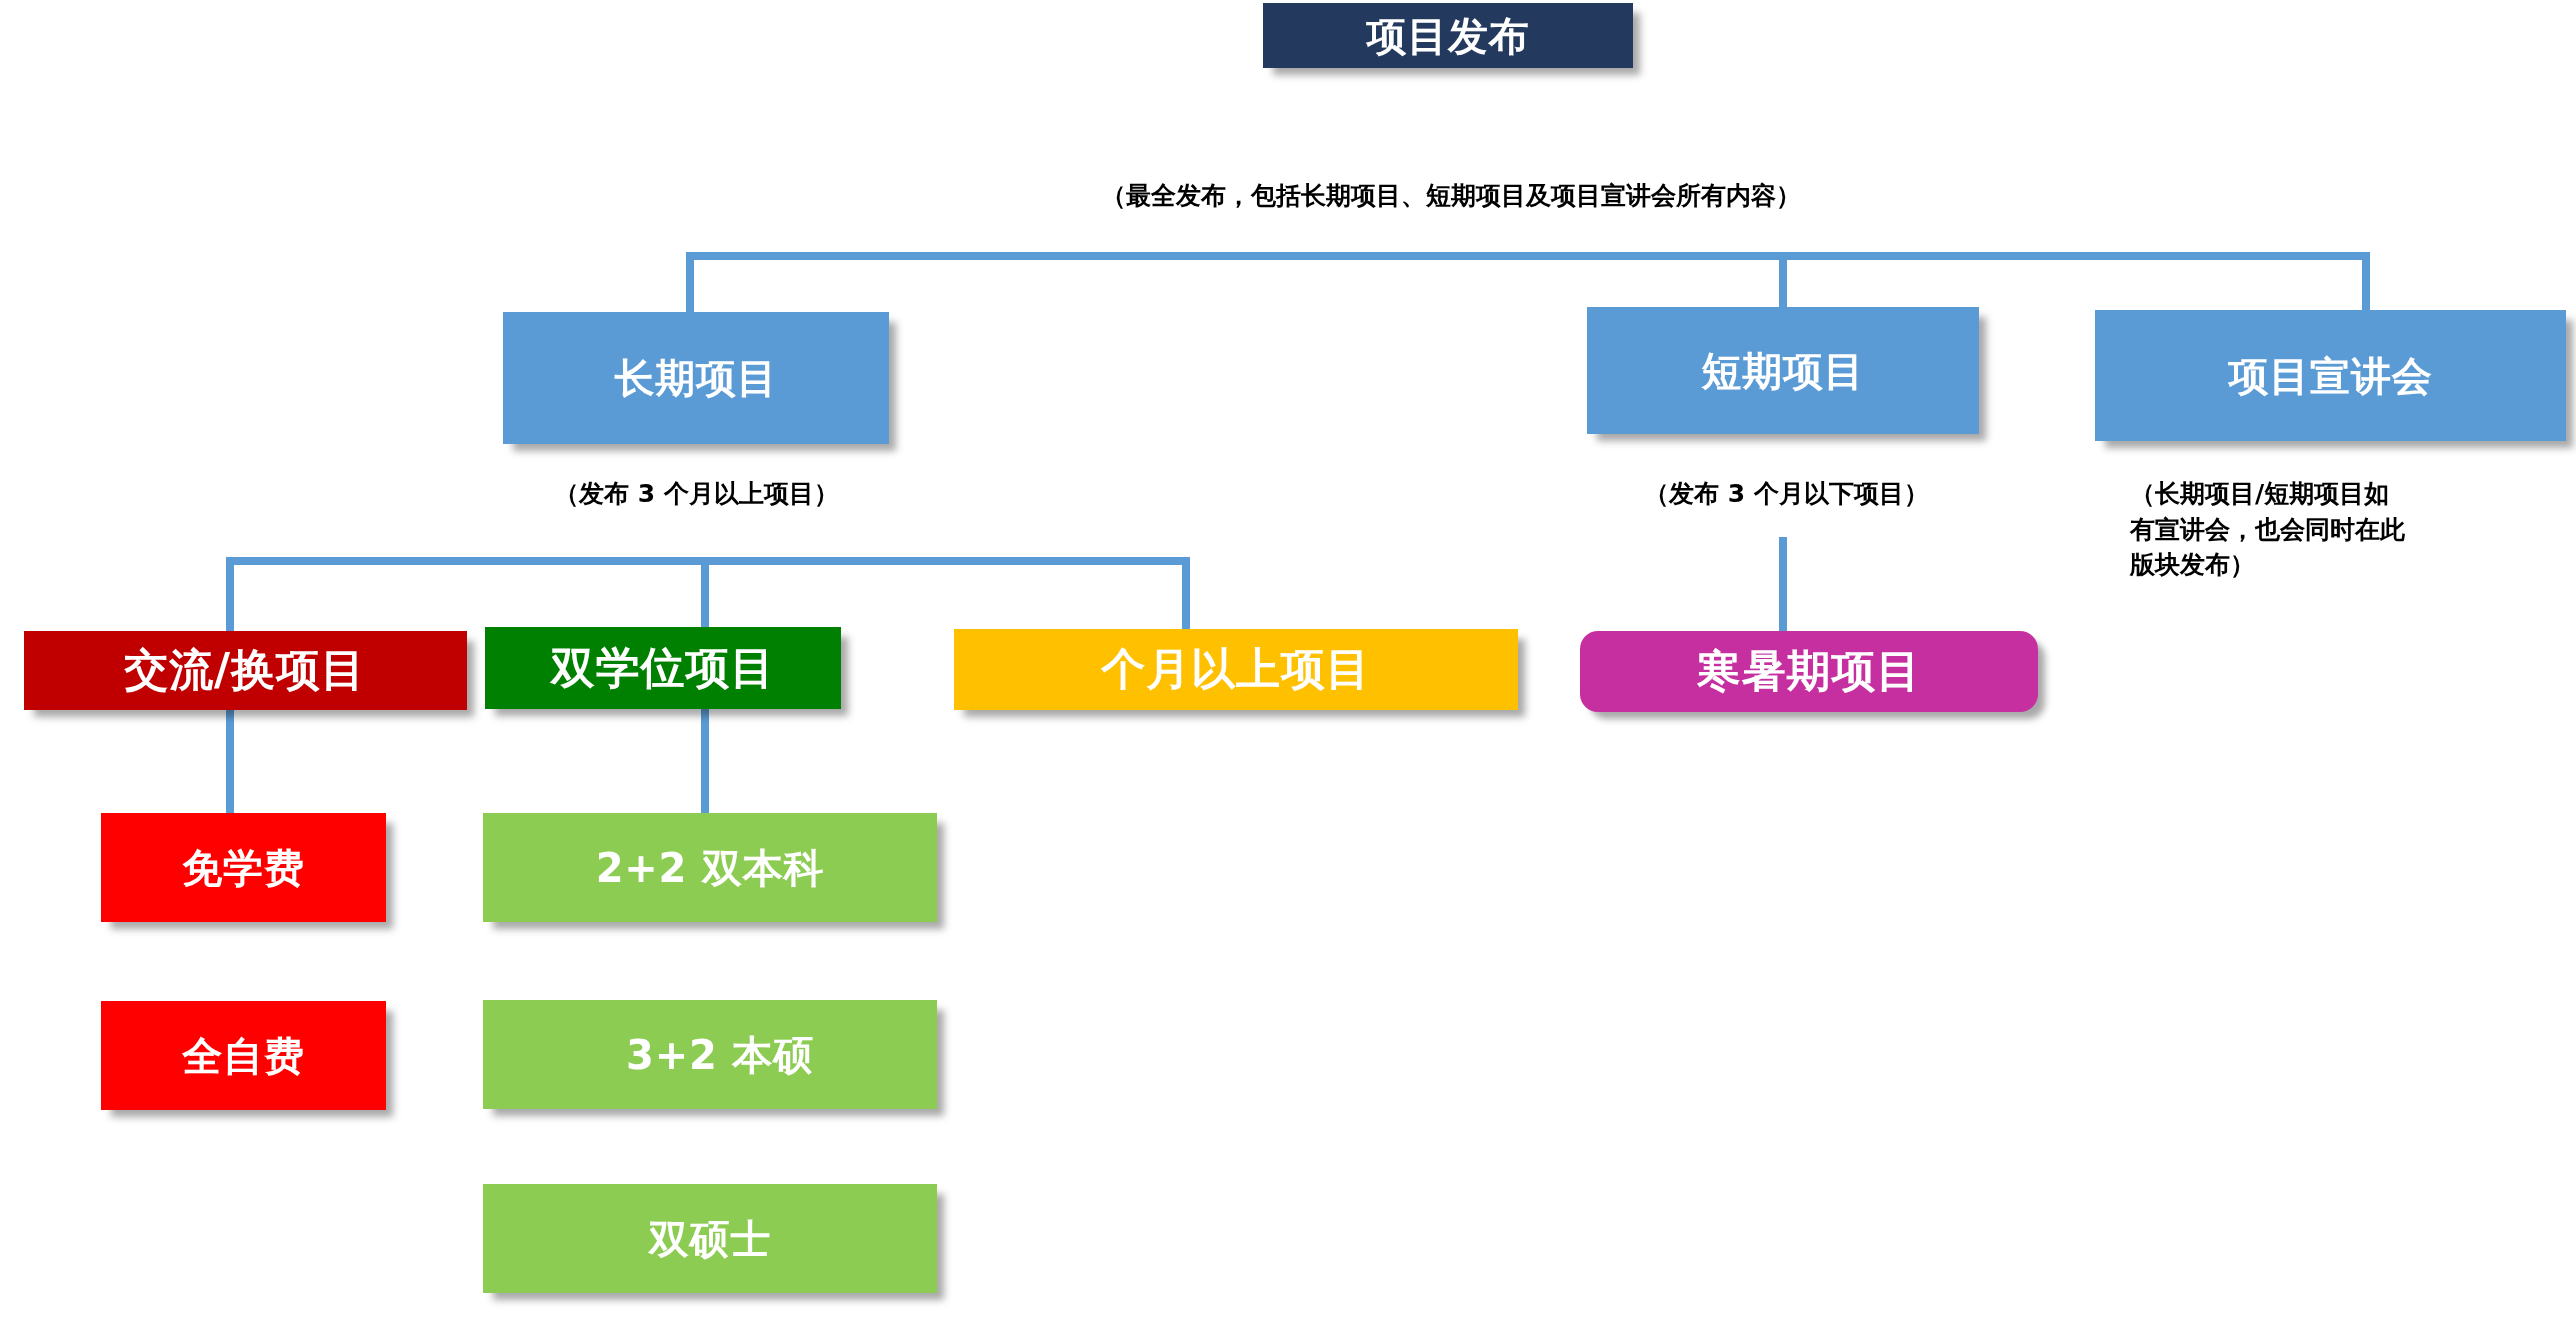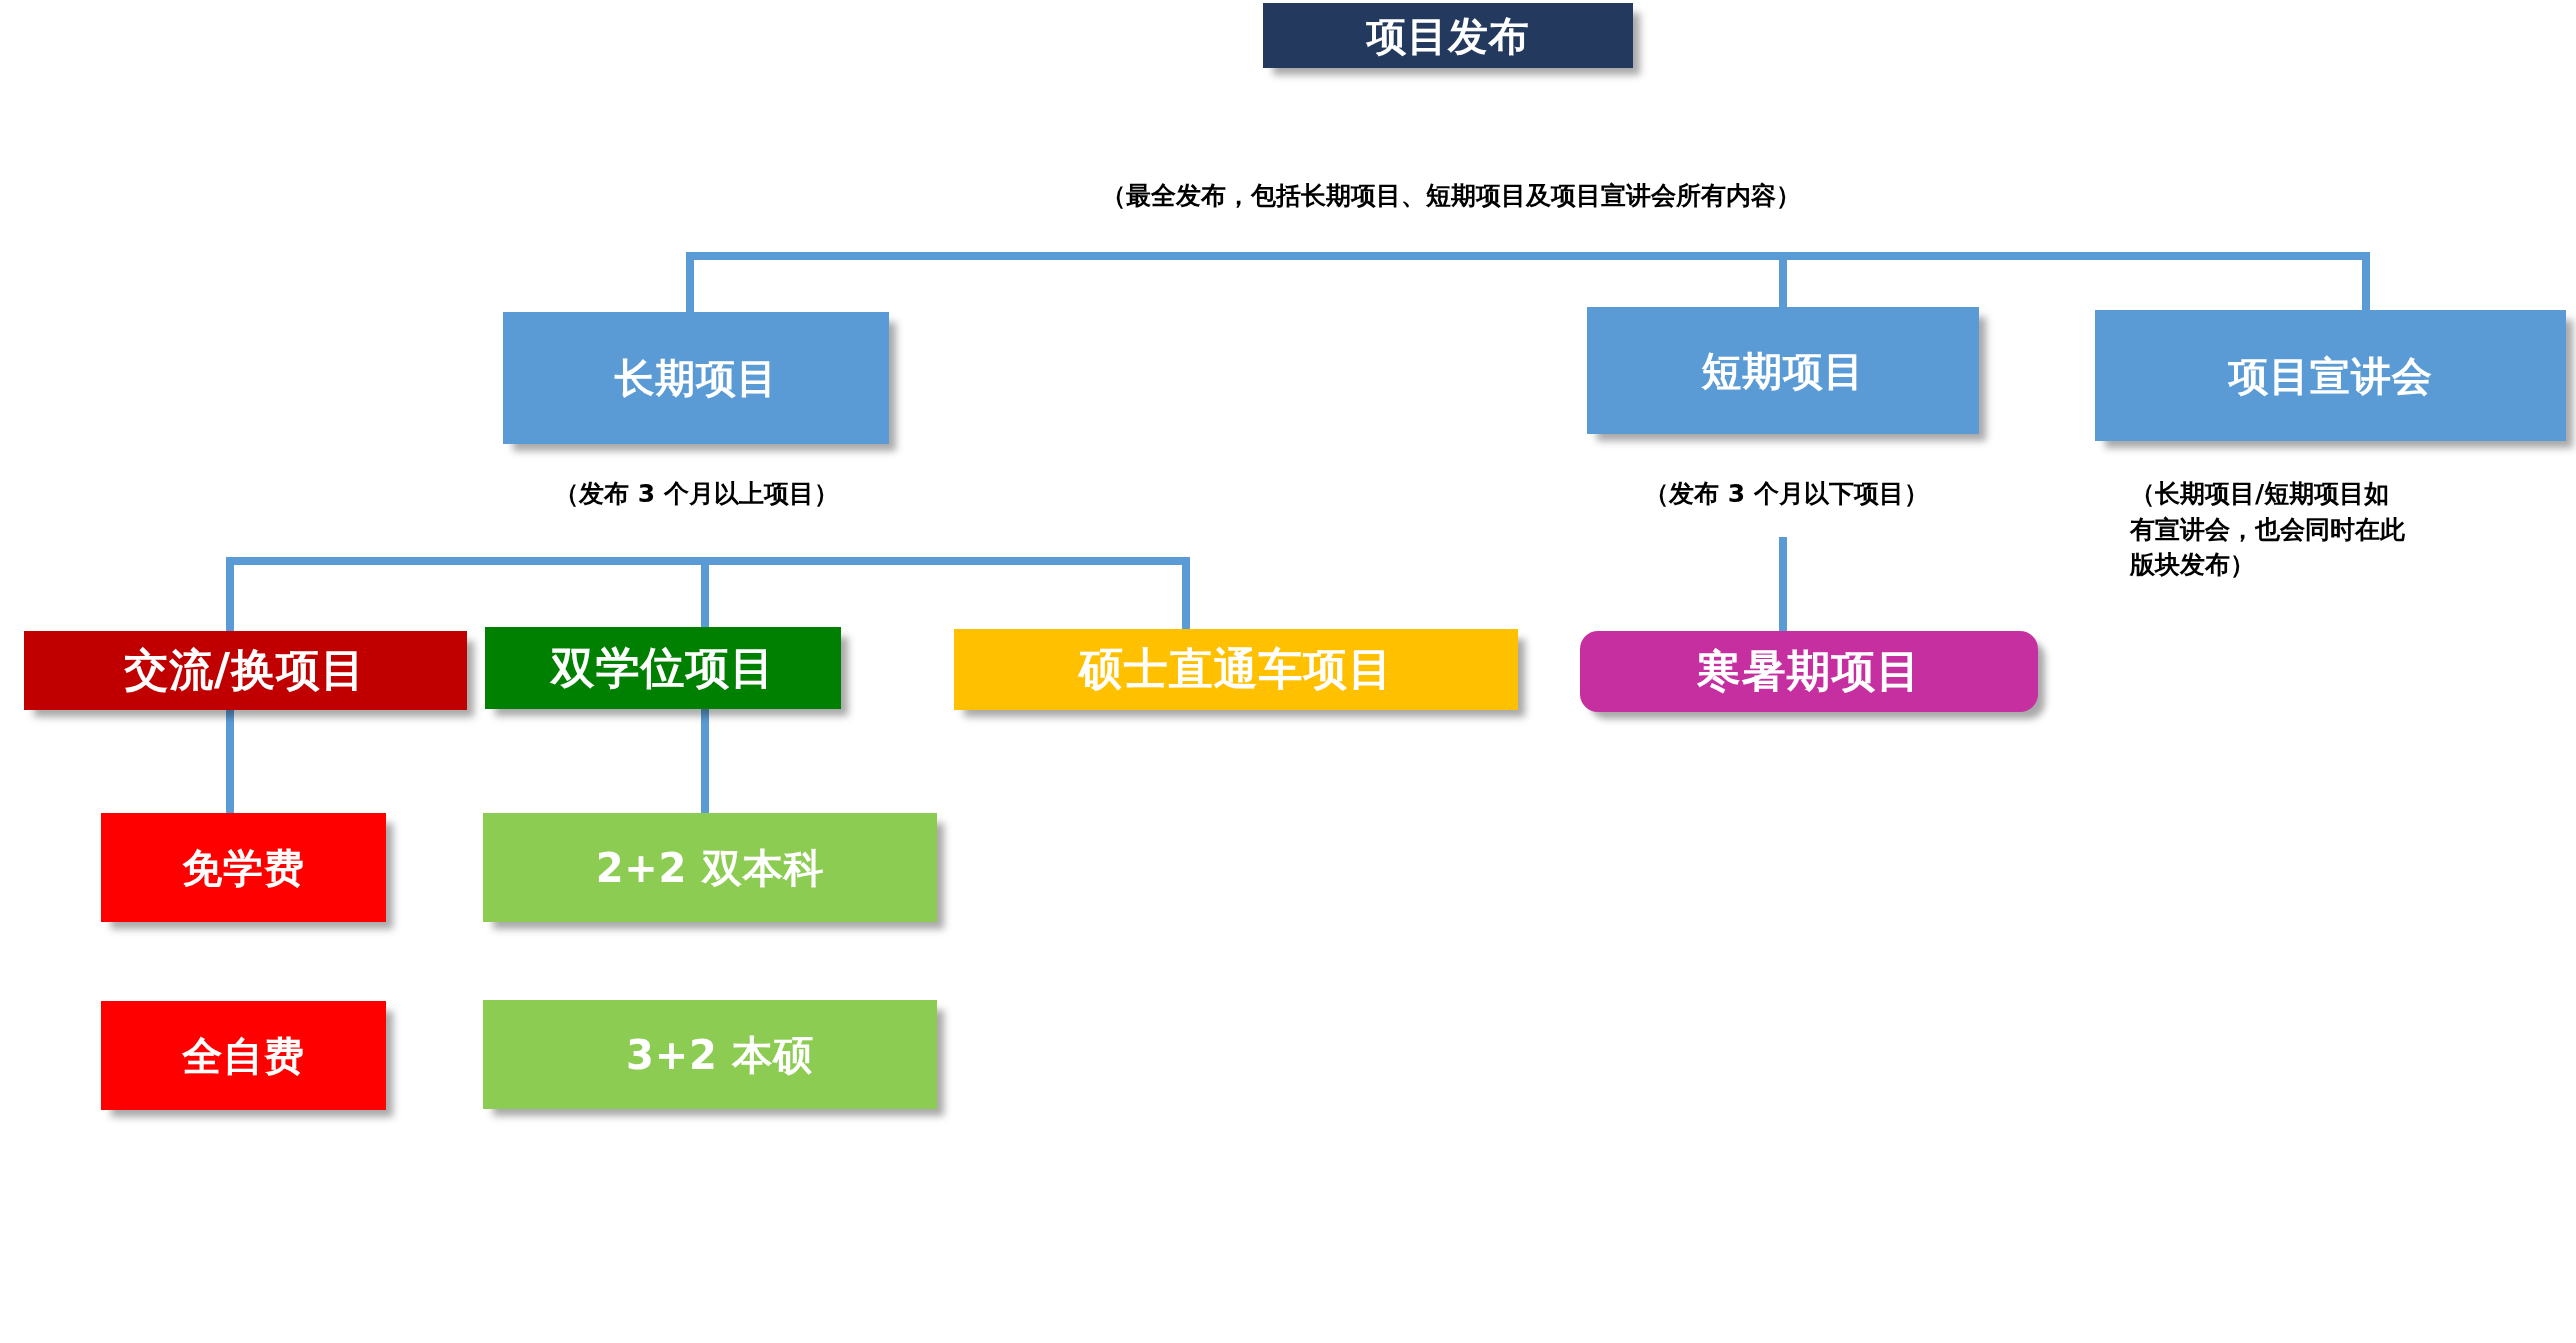--- a/index.html
+++ b/index.html
@@ -99,30 +99,31 @@
   <div class="conn v" style="left:226px; top:557px; height:81px;"></div>
   <div class="conn v" style="left:701px; top:557px; height:81px;"></div>
   <div class="conn v" style="left:1182px; top:557px; height:81px;"></div>
 
   <div class="conn v" style="left:1779px; top:537px; height:99px;"></div>
 
   <div class="node darkred" style="left:23.5px; top:631px; width:443px; height:79px; font-size:44px;">交流/换项目</div>
 
   <div class="node green" style="left:485px; top:627px; width:356px; height:82px; font-size:44px;">双学位项目</div>
 
-  <div class="node amber" style="left:954px; top:629px; width:564px; height:81px; font-size:44px;">硕士直通车项目</div>
+  <div class="node amber" style="left:954px; top:629px; width:564px; height:81px; font-size:44px;">个月以上项目</div>
 
   <div class="node magenta" style="left:1580px; top:631px; width:458px; height:81px; font-size:44px;border-radius:18px;">寒暑期项目</div>
 
   <div class="conn v" style="left:226px; top:709px; height:104px;"></div>
   <div class="conn v" style="left:701px; top:709px; height:104px;"></div>
 
   <div class="node red" style="left:101px; top:813px; width:285px; height:109px; font-size:40px;">免学费</div>
 
   <div class="node red" style="left:101px; top:1001px; width:285px; height:109px; font-size:40px;">全自费</div>
 
   <div class="node lightgreen" style="left:483px; top:813px; width:454px; height:109px; font-size:40px;">2+2 双本科</div>
 
   <div class="node lightgreen" style="left:483px; top:1000px; width:454px; height:109px; font-size:40px;padding-left:20px;">3+2 本硕</div>
 
+  <div class="node lightgreen" style="left:483px; top:1184px; width:454px; height:109px; font-size:40px;">双硕士</div>
 
 </div>
 
 
 </body></html>

